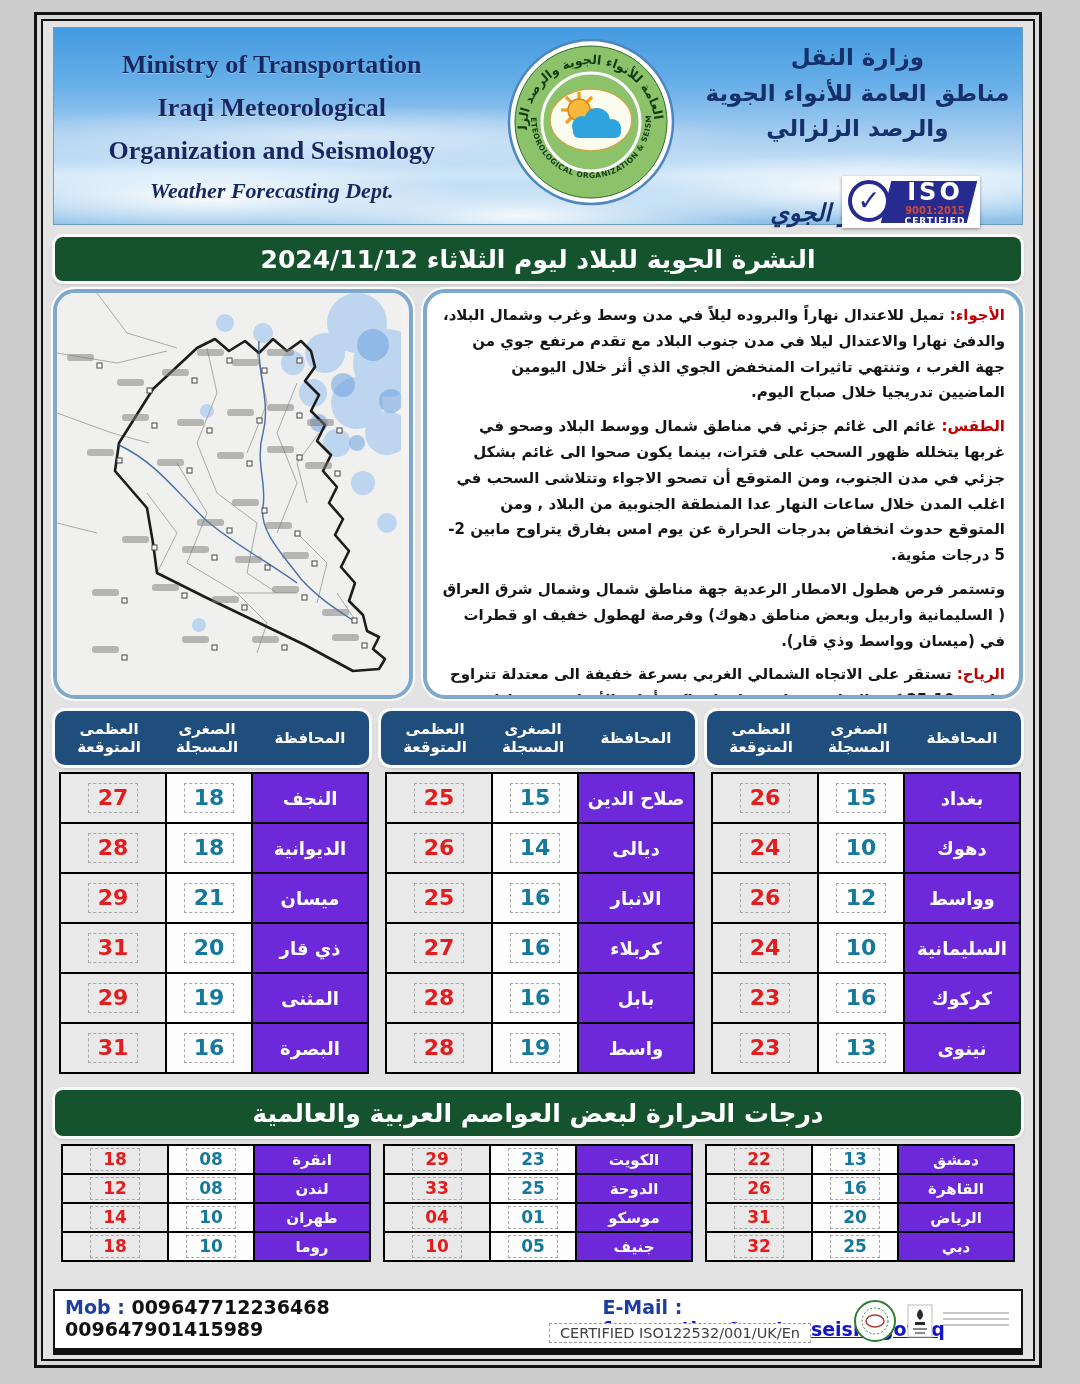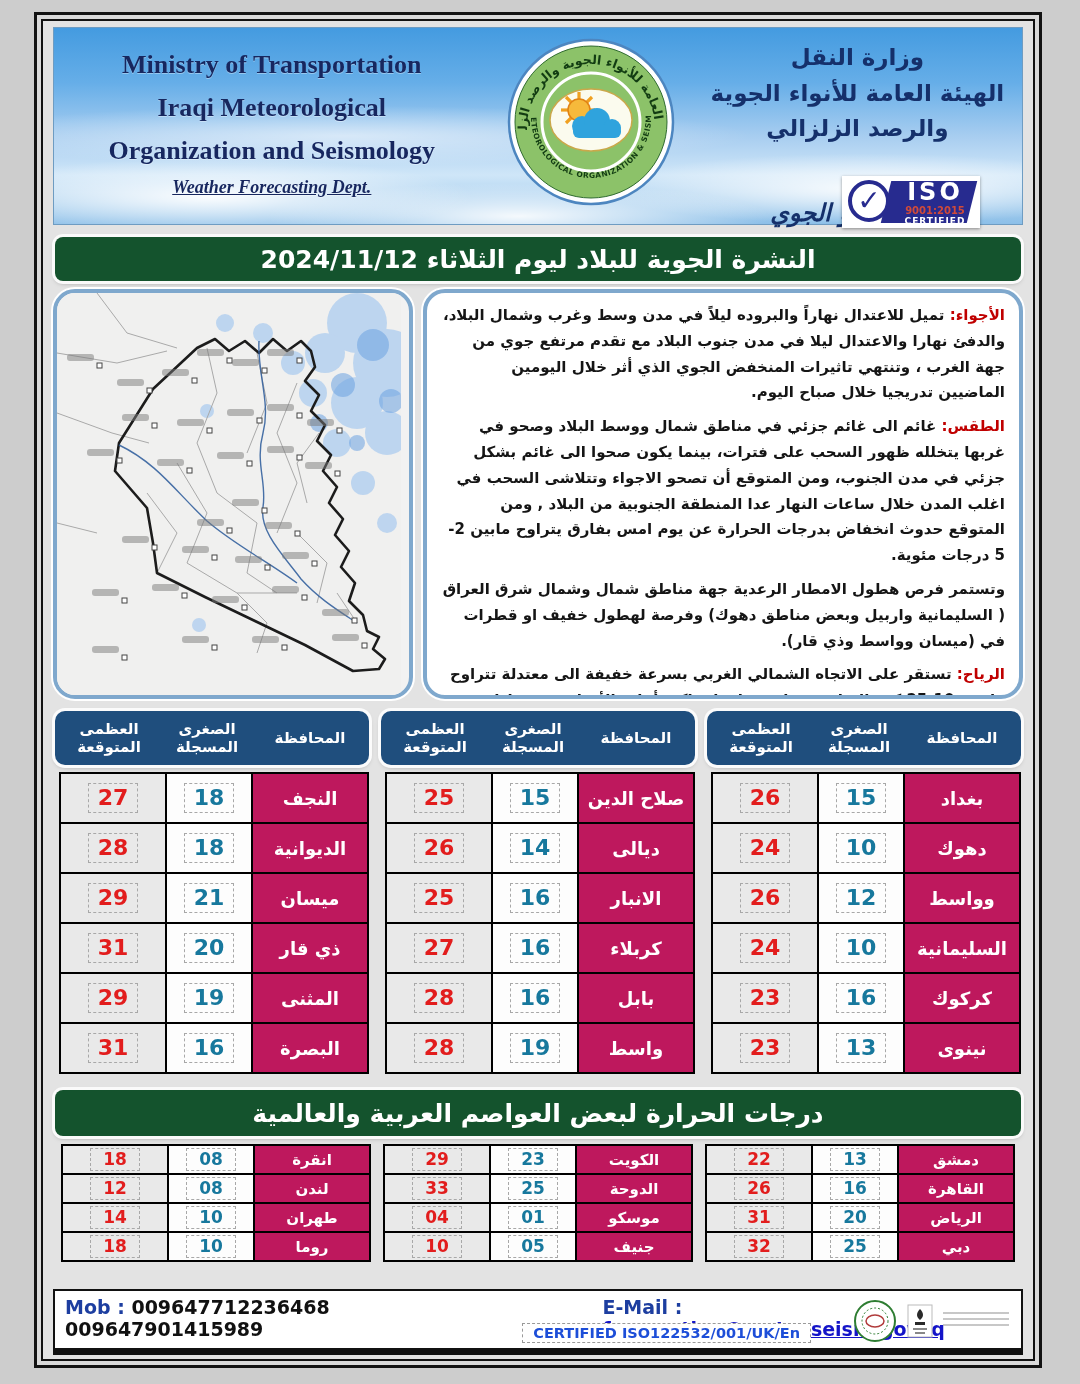--- a/index.html
+++ b/index.html
@@ -11,21 +11,21 @@
   
   .sky{height:198px;border:1px solid #6e9cc2;position:relative;display:flex;box-sizing:border-box;
     background:
       radial-gradient(ellipse 42% 30% at 16% 86%, rgba(255,255,255,.95), rgba(255,255,255,0) 65%),
       radial-gradient(ellipse 40% 26% at 48% 96%, rgba(255,255,255,.9), rgba(255,255,255,0) 65%),
       radial-gradient(ellipse 46% 30% at 84% 82%, rgba(255,255,255,.9), rgba(255,255,255,0) 60%),
       radial-gradient(ellipse 60% 22% at 30% 55%, rgba(255,255,255,.55), rgba(255,255,255,0) 70%),
       linear-gradient(180deg,#449be0 0%,#66aee8 28%,#a7cdf0 55%,#cfe6f8 75%,#8cbfe8 100%);}
   .en-block{width:45%;text-align:center;padding-top:16px;color:#17275f;font-family:"Liberation Serif",serif;}
   .en-line{font-size:26px;font-weight:bold;line-height:1.65;text-shadow:0 1px 0 rgba(255,255,255,.35);}
-  .en-line.it{font-style:italic;font-size:18px;text-decoration:underline;}
+  .en-line.it{font-style:italic;font-size:22px;}
   .logo-block{width:21%;display:flex;align-items:flex-start;justify-content:center;padding-top:6px;}
   .ar-block{flex:1;text-align:center;padding-top:12px;color:#15306b;direction:rtl;}
   .ar-line{font-size:23px;font-weight:bold;line-height:1.55;}
   .ar-line.it{font-style:italic;font-size:24px;margin-top:48px;}
   .iso-badge{position:absolute;right:42px;bottom:-4px;width:138px;height:52px;background:#fff;display:flex;align-items:center;box-shadow:0 1px 3px rgba(0,0,0,.4);}
   .iso-shape{position:absolute;left:44px;top:5px;width:86px;height:42px;background:#272b8f;transform:skewX(-14deg);}
   .iso-check{position:absolute;left:6px;top:4px;width:42px;height:42px;border:4px solid #272b8f;border-radius:50%;background:#fff;box-sizing:border-box;color:#272b8f;font-size:28px;font-weight:bold;text-align:center;line-height:34px;}
   .iso-texts{position:absolute;left:56px;top:4px;width:74px;text-align:center;color:#fff;}
   .iso-big{font-size:24px;font-weight:bold;letter-spacing:3px;line-height:1;}
   .iso-mid{font-size:10px;font-weight:bold;color:#d04a3a;line-height:1.3;}
@@ -45,41 +45,41 @@
 
   
   .gov-wrap{display:flex;gap:12px;margin-top:12px;justify-content:center;direction:rtl;}
   .thead{background:#1f4e7d;border-radius:10px;display:flex;color:#fff;height:54px;align-items:center;box-shadow:0 0 0 3px #fbfbfb,0 2px 5px rgba(0,0,0,.35);margin-bottom:7px;}
   .th{text-align:center;line-height:1.2;font-size:15px;font-weight:bold;}
   .th-gov{width:118px;} .th-min{width:88px;} .th-max{width:108px;}
   .trow{display:flex;}
   .trow + .trow{margin-top:-2px;}
   .td{border:2px solid #000;display:flex;align-items:center;justify-content:center;box-sizing:border-box;height:52px;}
   .td + .td{margin-inline-start:-2px;}
-  .td-gov{width:118px;background:#be185d;color:#fff;font-weight:bold;font-size:18px;}
+  .td-gov{width:118px;background:#6d28d9;color:#fff;font-weight:bold;font-size:18px;}
   .td-min{width:88px;background:#fdfdfd;color:#17789d;font-size:22px;font-weight:bold;}
   .td-max{width:108px;background:#e9e9e9;color:#e21d1d;font-size:22px;font-weight:bold;}
   .numbox{border:1px dashed #a8a8a8;padding:0 9px;line-height:1.25;}
 
   
   .caps-wrap{display:flex;gap:12px;margin-top:6px;justify-content:center;direction:rtl;}
   .caps-wrap .td{height:31px;}
   .caps-wrap .td-gov{font-size:15px;}
   .caps-wrap .td-min,.caps-wrap .td-max{font-size:17px;}
   .caps-wrap .numbox{padding:0 12px;}
 
   
   .footer{margin-top:27px;border:2px solid #111;border-bottom:7px solid #111;background:#fff;height:66px;position:relative;box-sizing:border-box;padding:5px 10px;}
   .f-row1{display:flex;align-items:center;}
   .mob{font-size:19px;font-weight:bold;color:#111;}
   .mob .flabel{color:#1d3ea0;}
   .email{margin-left:90px;font-size:19px;font-weight:bold;color:#111;}
   .email .flabel{color:#1d3ea0;}
   .email a{color:#1414c8;font-weight:bold;}
-  .certified{position:absolute;right:210px;bottom:5px;border:1px dashed #9a9a9a;font-size:14.5px;color:#1d4ed8;padding:1px 10px;background:#fff;font-weight:bold;}
+  .certified{position:absolute;right:210px;bottom:5px;border:1px dashed #9a9a9a;font-size:14.5px;color:#404040;padding:1px 10px;background:#fff;font-weight:normal;}
   .logos{position:absolute;right:12px;bottom:5px;display:flex;gap:10px;align-items:center;}
   .fake-text{width:66px;height:18px;opacity:.55;background:repeating-linear-gradient(180deg,#9a9a9a 0 2px,transparent 2px 6px);}
 </style>
 </head>
 <body>
 
 <div class="page">
 <div class="frame-outer">
 <div class="frame-inner">
 
@@ -120,21 +120,21 @@
         <g fill="#2fa3dd">
           <circle cx="-9" cy="4" r="10"></circle>
                 <circle cx="6" cy="-1" r="13"></circle>
                 <circle cx="21" cy="6" r="9"></circle>
           <rect x="-18" y="3" width="48" height="13" rx="6"></rect>
         </g>
       </svg>
     </div>
     <div class="ar-block">
       <div class="ar-line">وزارة النقل</div>
-      <div class="ar-line">الهيئة العامة للأنواء الجوية</div>
+      <div class="ar-line">مناطق العامة للأنواء الجوية</div>
       <div class="ar-line">والرصد الزلزالي</div>
       <div class="ar-line it">قسم التنبؤ الجوي</div>
     </div>
     <div class="iso-badge">
       <div class="iso-shape"></div>
       <div class="iso-check">✓</div>
       <div class="iso-texts">
         <div class="iso-big">ISO</div>
         <div class="iso-mid">9001:2015</div>
         <div class="iso-small">CERTIFIED</div>

